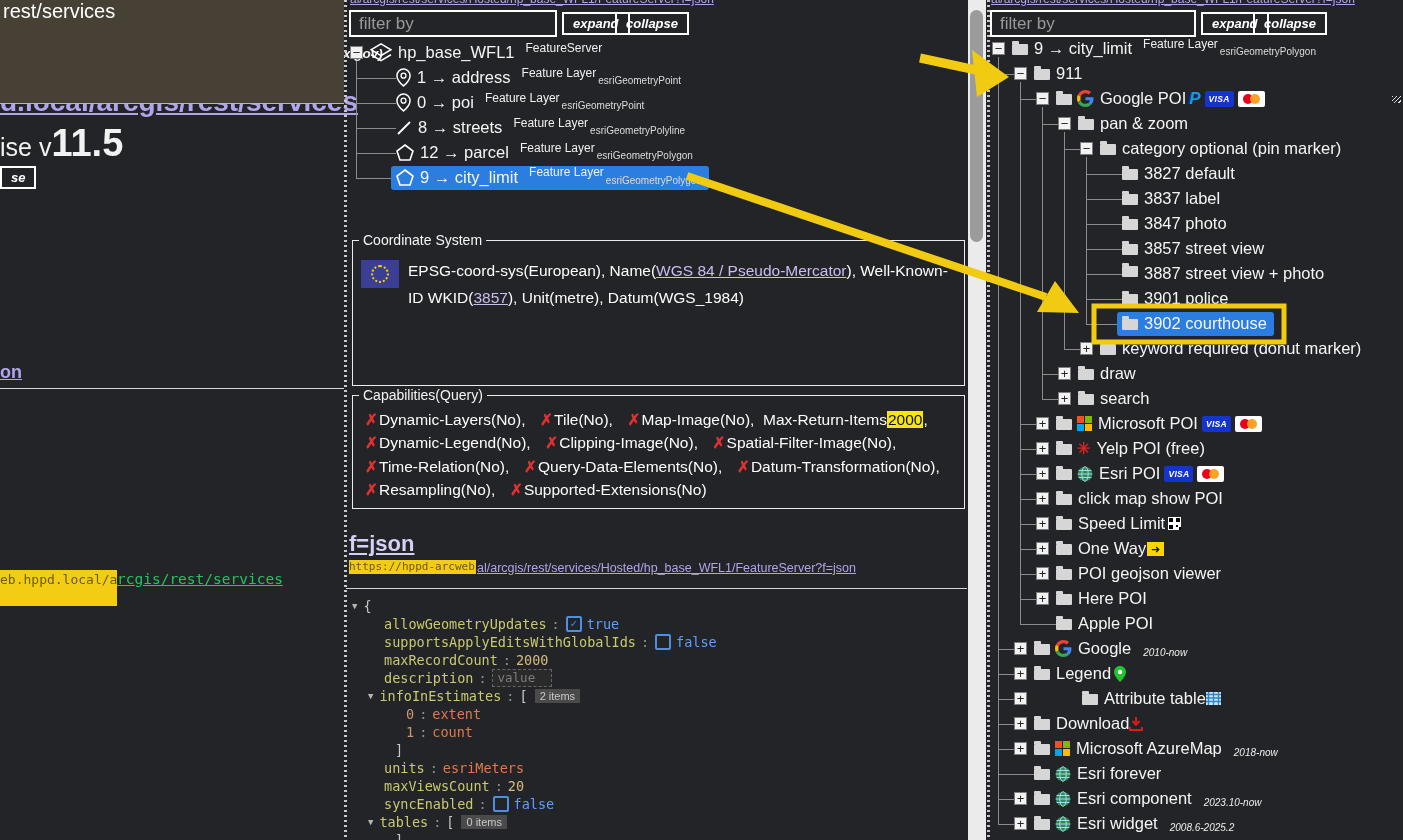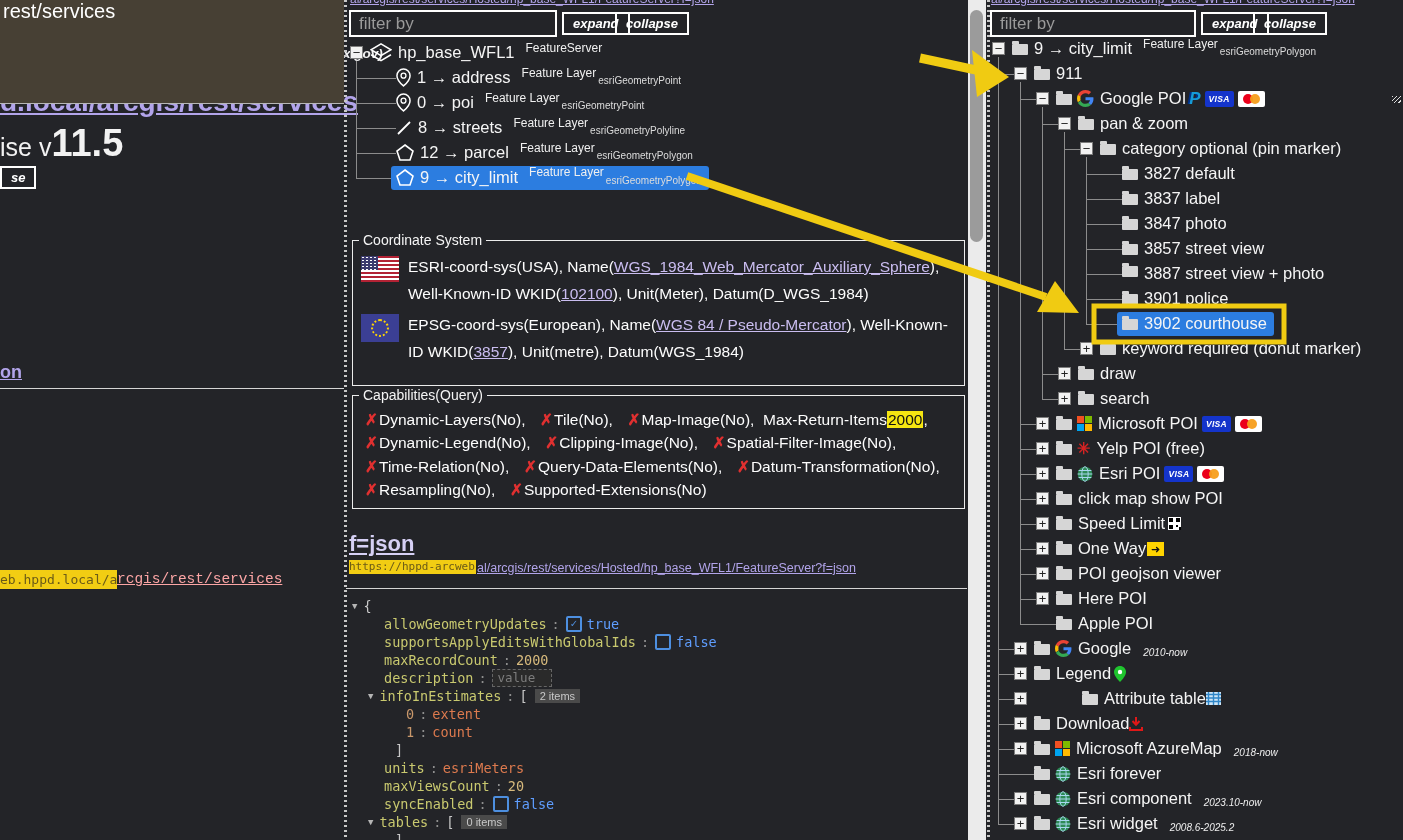--- a/index.html
+++ b/index.html
@@ -17,21 +17,21 @@
   .ital{font-style:italic;font-size:13.5px;font-weight:600;}
   .inp{border:2px solid #fff;background:transparent;color:#eee;box-sizing:border-box;}
   .biglink{font-size:28px;font-weight:bold;color:#b2a4ea;text-decoration:underline;white-space:nowrap;}
   .vprefix{font-size:25px;} .vnum{font-size:38px;font-weight:bold;}
   .btn{border:2px solid #fff;background:transparent;color:#fff;font-weight:bold;
     font-size:13px;font-style:italic;padding:2px 9px;font-family:"Liberation Sans",sans-serif;}
   .lavlink{color:#b2a4ea;text-decoration:underline;font-weight:bold;}
   .hrline{height:1px;background:#d5d5d5;}
   .ymark{background:#f2cd13;color:#6b5b18;overflow:hidden;white-space:nowrap;}
   .mono{font-family:"DejaVu Sans Mono",monospace;}
-  .orangelink{color:#fca5a5;text-decoration:underline;font-family:Liberation Mono, monospace;}
+  .orangelink{color:#22c55e;text-decoration:underline;}
   
   .dots{top:0;bottom:0;width:3px;
     background-image:repeating-linear-gradient(180deg,#c9c9c9 0 2px,transparent 2px 5px);}
   .sb-track{background:#ebebeb;} .sb-thumb{background:#9b9b9b;border-radius:7px;}
   
   .filter{border:2px solid #fff;background:transparent;color:#ddd;font-size:17px;
     padding:3px 8px;box-sizing:border-box;font-family:"Liberation Sans",sans-serif;}
   .filter::placeholder{color:#9a9a9a;}
   .sliver{height:7px;overflow:hidden;z-index:1;}
   .sliver span{display:block;transform:translateY(-8px);font-size:12px;color:#b2a4ea;text-decoration:underline;white-space:nowrap;}
@@ -113,21 +113,21 @@
 
 <a class="abs biglink" style="left:0;top:86px;">d.local/arcgis/rest/services</a>
 <div class="abs" style="left:0;top:122px;">
   <span class="vprefix">ise v</span><span class="vnum">11.5</span>
 </div>
 <button class="abs btn" style="left:0;top:166px;">se</button>
 
 <a class="abs lavlink" style="left:0;top:362px;font-size:18px;">on</a>
 <div class="abs hrline" style="left:0;top:388px;width:344px;"></div>
 
-<div class="abs ymark mono" style="left:0;top:570px;width:117px;height:19px;font-size:13px;line-height:19px;">eb.hppd.local/a</div>
+<div class="abs ymark mono" style="left:0;top:570px;width:117px;height:36px;font-size:13px;line-height:19px;">eb.hppd.local/a</div>
 <a class="abs mono orangelink" style="left:117px;top:571px;font-size:14.5px;">rcgis/rest/services</a>
 
 <div class="abs dots" style="left:344px;"></div>
 <div class="abs sb-track" style="left:968px;top:0;width:18px;height:840px;"></div>
 <div class="abs sb-thumb" style="left:970px;top:10px;width:13px;height:232px;"></div>
 <div class="abs dots" style="left:987px;"></div>
 
 <div class="abs sliver" style="left:350px;top:0;width:612px;">
   <span>al/arcgis/rest/services/Hosted/hp_base_WFL1/FeatureServer?f=json</span>
   </div>
@@ -202,21 +202,20 @@
         <span class="tlabel">9 → city_limit</span>
         <span class="tsup">Feature Layer</span>
         <span class="tsub">esriGeometryPolygon</span>
       </span>
     </div>
   </div>
 
 <div class="abs fset" style="left:352px;top:240px;width:613px;height:146px;">
   <span class="fleg">Coordinate System</span>
   <div class="fbody" id="coordbody">
-      <div><span class="usflag"></span><span>ESRI-coord-sys(USA), Name(</span><a class="clink">WGS_1984_Web_Mercator_Auxiliary_Sphere</a><span>), Well-Known-ID WKID(</span><a class="clink">102100</a><span>), Unit(Meter), Datum(D_WGS_1984)</span></div>
    <div style="clear:left;padding-top:4px;"><span class="euflag"></span><span>EPSG-coord-sys(European), Name(</span><a class="clink">WGS 84 / Pseudo-Mercator</a><span>), Well-Known-ID WKID(</span><a class="clink">3857</a><span>), Unit(metre), Datum(WGS_1984)</span></div>
     </div>
 </div>
 
 <div class="abs fset" style="left:352px;top:395px;width:613px;height:114px;">
   <span class="fleg">Capabilities(Query)</span>
   <div class="fbody" id="capsbody" style="line-height:1.5;"><span class="xm">✗</span><span>Dynamic-Layers(No)</span><span>,&nbsp; </span><span class="xm">✗</span><span>Tile(No)</span><span>,&nbsp; </span><span class="xm">✗</span><span>Map-Image(No)</span><span>,&nbsp; </span><span>Max-Return-Items</span><span class="capmark">2000</span><span>,&nbsp; </span><span class="xm">✗</span><span>Dynamic-Legend(No)</span><span>,&nbsp; </span><span class="xm">✗</span><span>Clipping-Image(No)</span><span>,&nbsp; </span><span class="xm">✗</span><span>Spatial-Filter-Image(No)</span><span>,&nbsp; </span><span class="xm">✗</span><span>Time-Relation(No)</span><span>,&nbsp; </span><span class="xm">✗</span><span>Query-Data-Elements(No)</span><span>,&nbsp; </span><span class="xm">✗</span><span>Datum-Transformation(No)</span><span>,&nbsp; </span><span class="xm">✗</span><span>Resampling(No)</span><span>,&nbsp; </span><span class="xm">✗</span><span>Supported-Extensions(No)</span></div>
 </div>
 
 <a class="abs fjson" style="left:349px;top:531px;">f=json</a>

